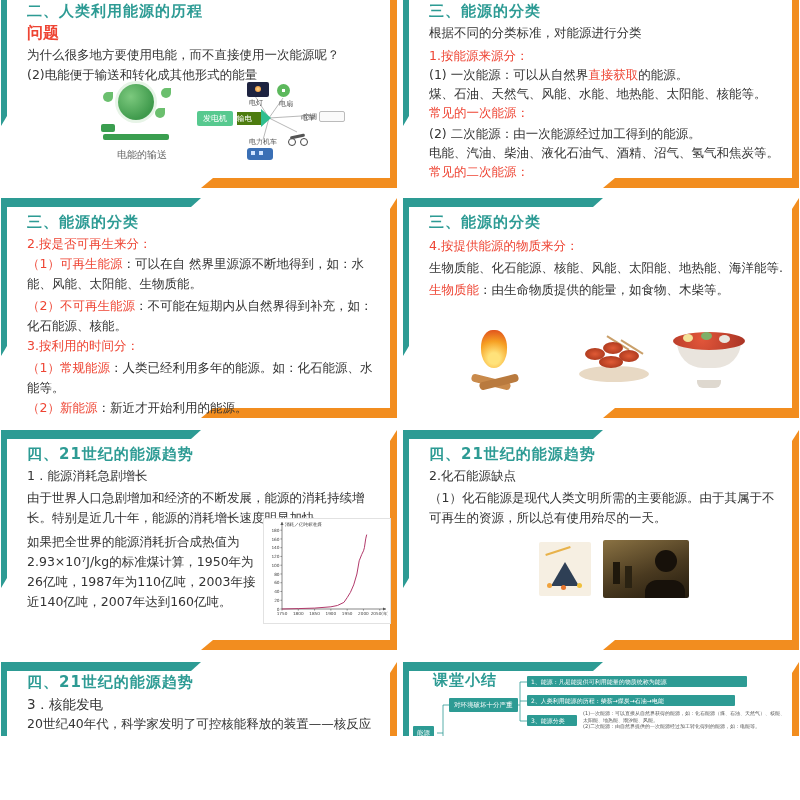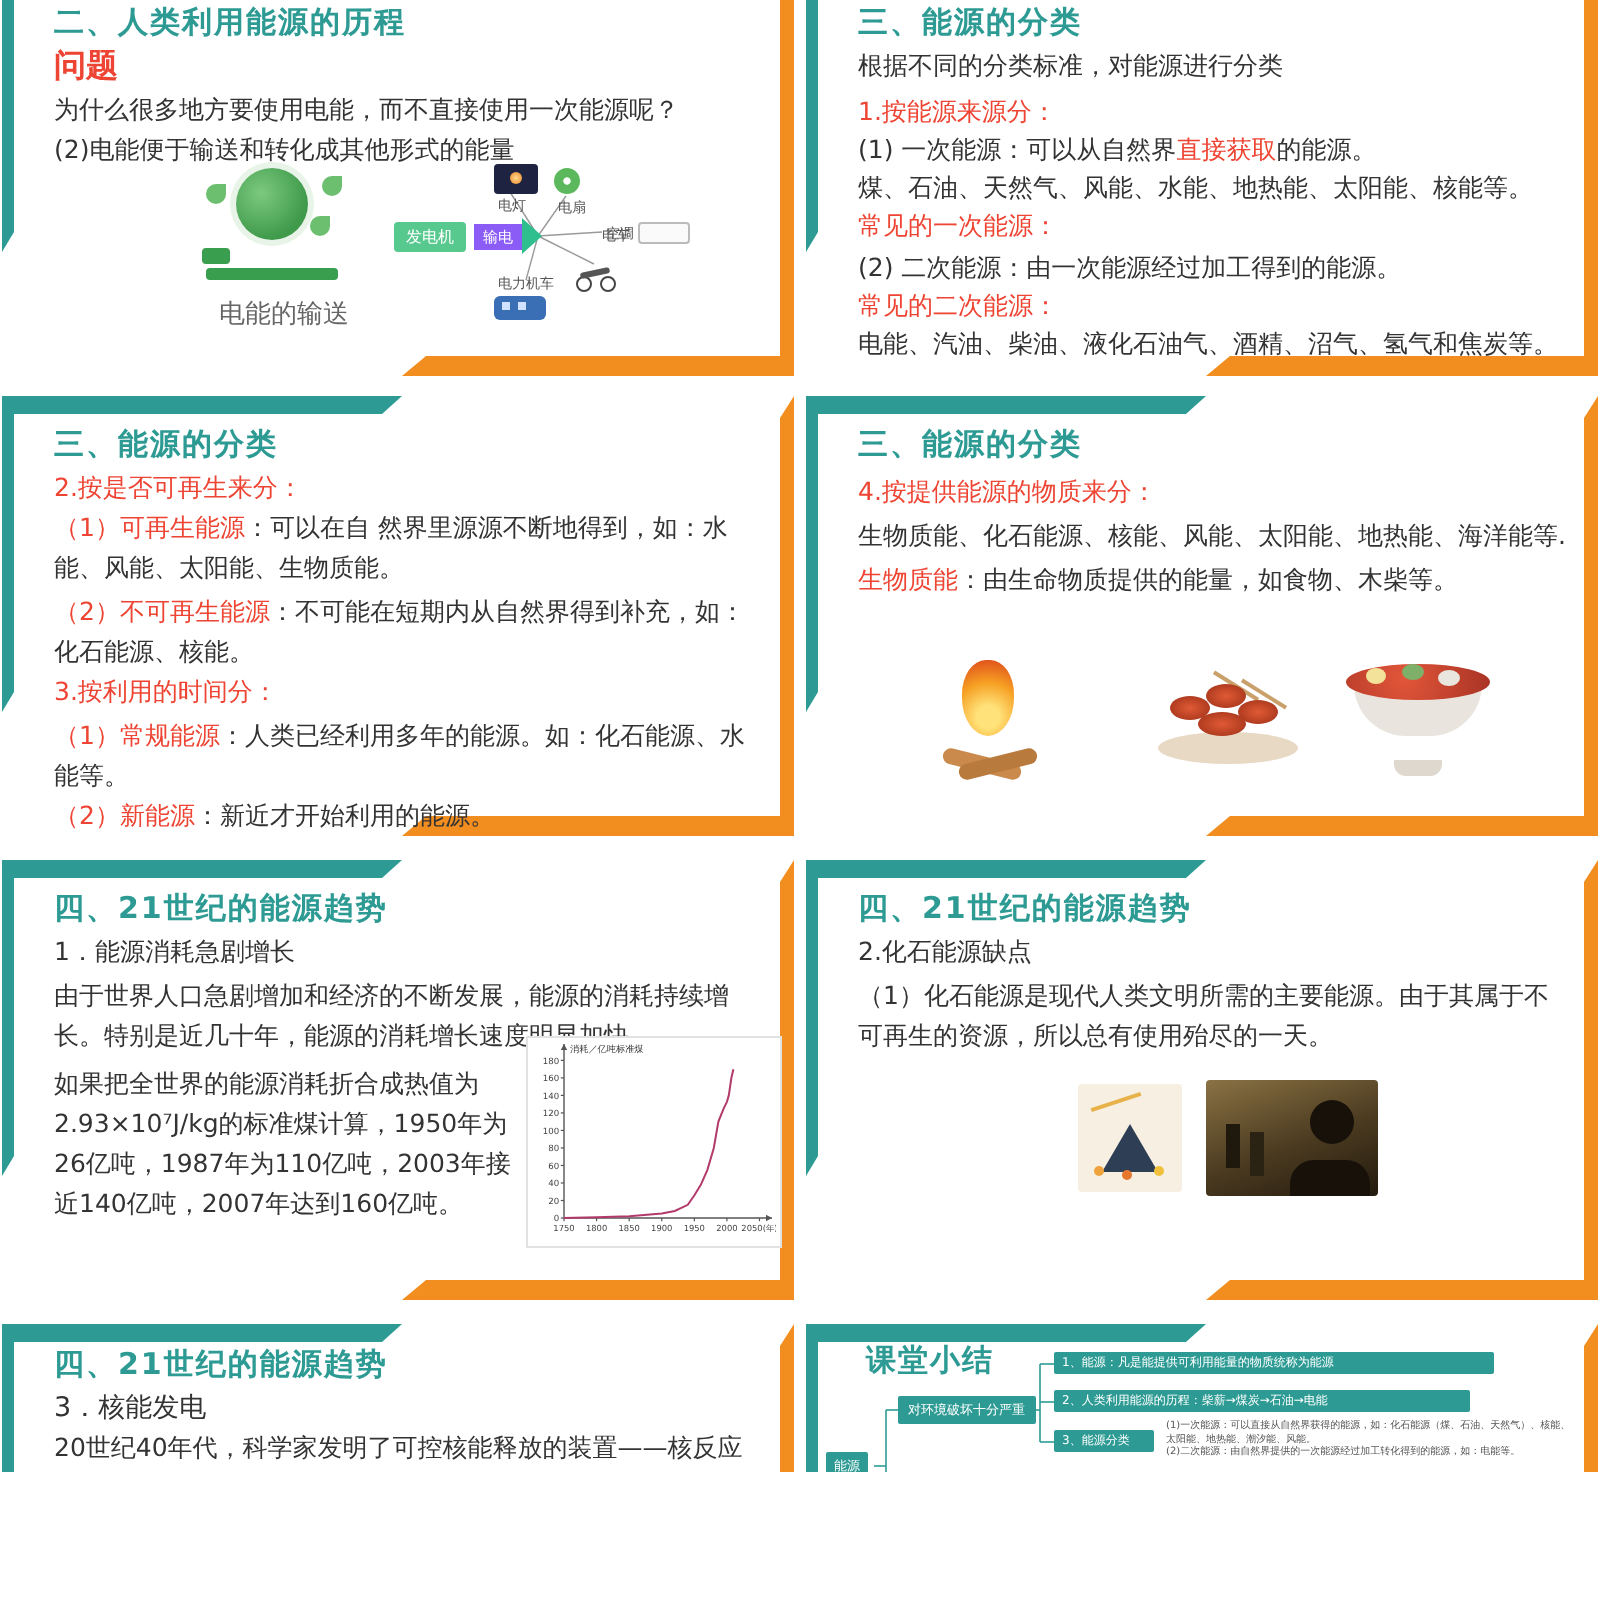--- a/index.html
+++ b/index.html
@@ -29,25 +29,25 @@
   .bold{font-weight:bold;}
   .mt4{margin-top:4px;} .mt2{margin-top:2px;}
 
   
   .earth-illo{position:absolute;left:100px;top:114px;width:72px;height:64px;}
   .earth-base{position:absolute;left:2px;bottom:6px;width:66px;height:6px;background:#3a9e4f;border-radius:2px;}
   .earth-globe{position:absolute;left:17px;top:2px;width:36px;height:36px;border-radius:50%;
                background:radial-gradient(circle at 35% 35%,#7cc97e,#3f9a4c 70%);box-shadow:0 0 0 3px #e7f4e7;}
   .earth-leaf{position:absolute;width:10px;height:10px;border-radius:50% 0 50% 50%;background:#6bbf6e;}
   .earth-plug{position:absolute;left:0;bottom:14px;width:14px;height:8px;background:#3a9e4f;border-radius:2px;}
-  .illo-caption{position:absolute;left:96px;top:180px;width:90px;text-align:center;font-size:13px;color:#666;}
+  .illo-caption{position:absolute;left:96px;top:180px;width:90px;text-align:center;font-size:10px;color:#666;}
   .gen-box{position:absolute;left:196px;top:143px;width:36px;height:15px;background:#57c98f;color:#fff;
            font-size:8px;line-height:15px;text-align:center;border-radius:2px;}
-  .tr-arrow{position:absolute;left:236px;top:144px;width:24px;height:13px;background:#8b5cf6;color:#fff;
-            font-size:7.5px;line-height:13px;text-align:center;}
+  .tr-arrow{position:absolute;left:236px;top:144px;width:24px;height:13px;background:#4d7c0f;color:#fff;
+            font-size:7.5px;line-height:13px;text-align:left;}
   .tr-arrow::after{content:"";position:absolute;left:24px;top:-3px;border-left:10px solid #2fbf8f;
                    border-top:9px solid transparent;border-bottom:9px solid transparent;}
   .ray-svg{position:absolute;left:0;top:0;width:396px;height:220px;}
   .tlabel{position:absolute;font-size:7px;color:#555;line-height:8px;}
   .lamp-img{position:absolute;left:246px;top:114px;width:22px;height:15px;background:#1d2340;border-radius:2px;}
   .lamp-img::after{content:"";position:absolute;left:8px;top:4px;width:6px;height:6px;border-radius:50%;
                    background:radial-gradient(#ffd98c,#e8862a);}
   .fan-icon{position:absolute;left:276px;top:116px;width:13px;height:13px;border-radius:50%;
             background:radial-gradient(circle at 50% 50%,#fff 18%,#5cb85c 22%);}
   .ac-unit{position:absolute;left:318px;top:143px;width:24px;height:9px;background:#fafafa;border:1px solid #bbb;border-radius:2px;}
@@ -173,22 +173,22 @@
     <div class="rbar"></div>
     <div class="bband"></div>
     <div class="content pt33">
       <div class="stitle">三、能源的分类</div>
       <div class="line mt2">根据不同的分类标准，对能源进行分类</div>
       <div class="line red mt4">1.按能源来源分：</div>
       <div class="line"><span>(1) 一次能源：可以从自然界</span><span class="red">直接获取</span><span>的能源。</span></div>
       <div class="line">煤、石油、天然气、风能、水能、地热能、太阳能、核能等。</div>
       <div class="line red">常见的一次能源：</div>
       <div class="line mt2">(2) 二次能源：由一次能源经过加工得到的能源。</div>
+      <div class="line">电能、汽油、柴油、液化石油气、酒精、沼气、氢气和焦炭等。</div>
       <div class="line red">常见的二次能源：</div>
-      <div class="line">电能、汽油、柴油、液化石油气、酒精、沼气、氢气和焦炭等。</div>
     </div>
   </div>
 
   <div class="slide" style="left:1px;top:198px;">
     <div class="tband"></div>
     <div class="lbar"></div>
     <div class="rbar"></div>
     <div class="bband"></div>
     <div class="content pt14">
       <div class="stitle">三、能源的分类</div>

